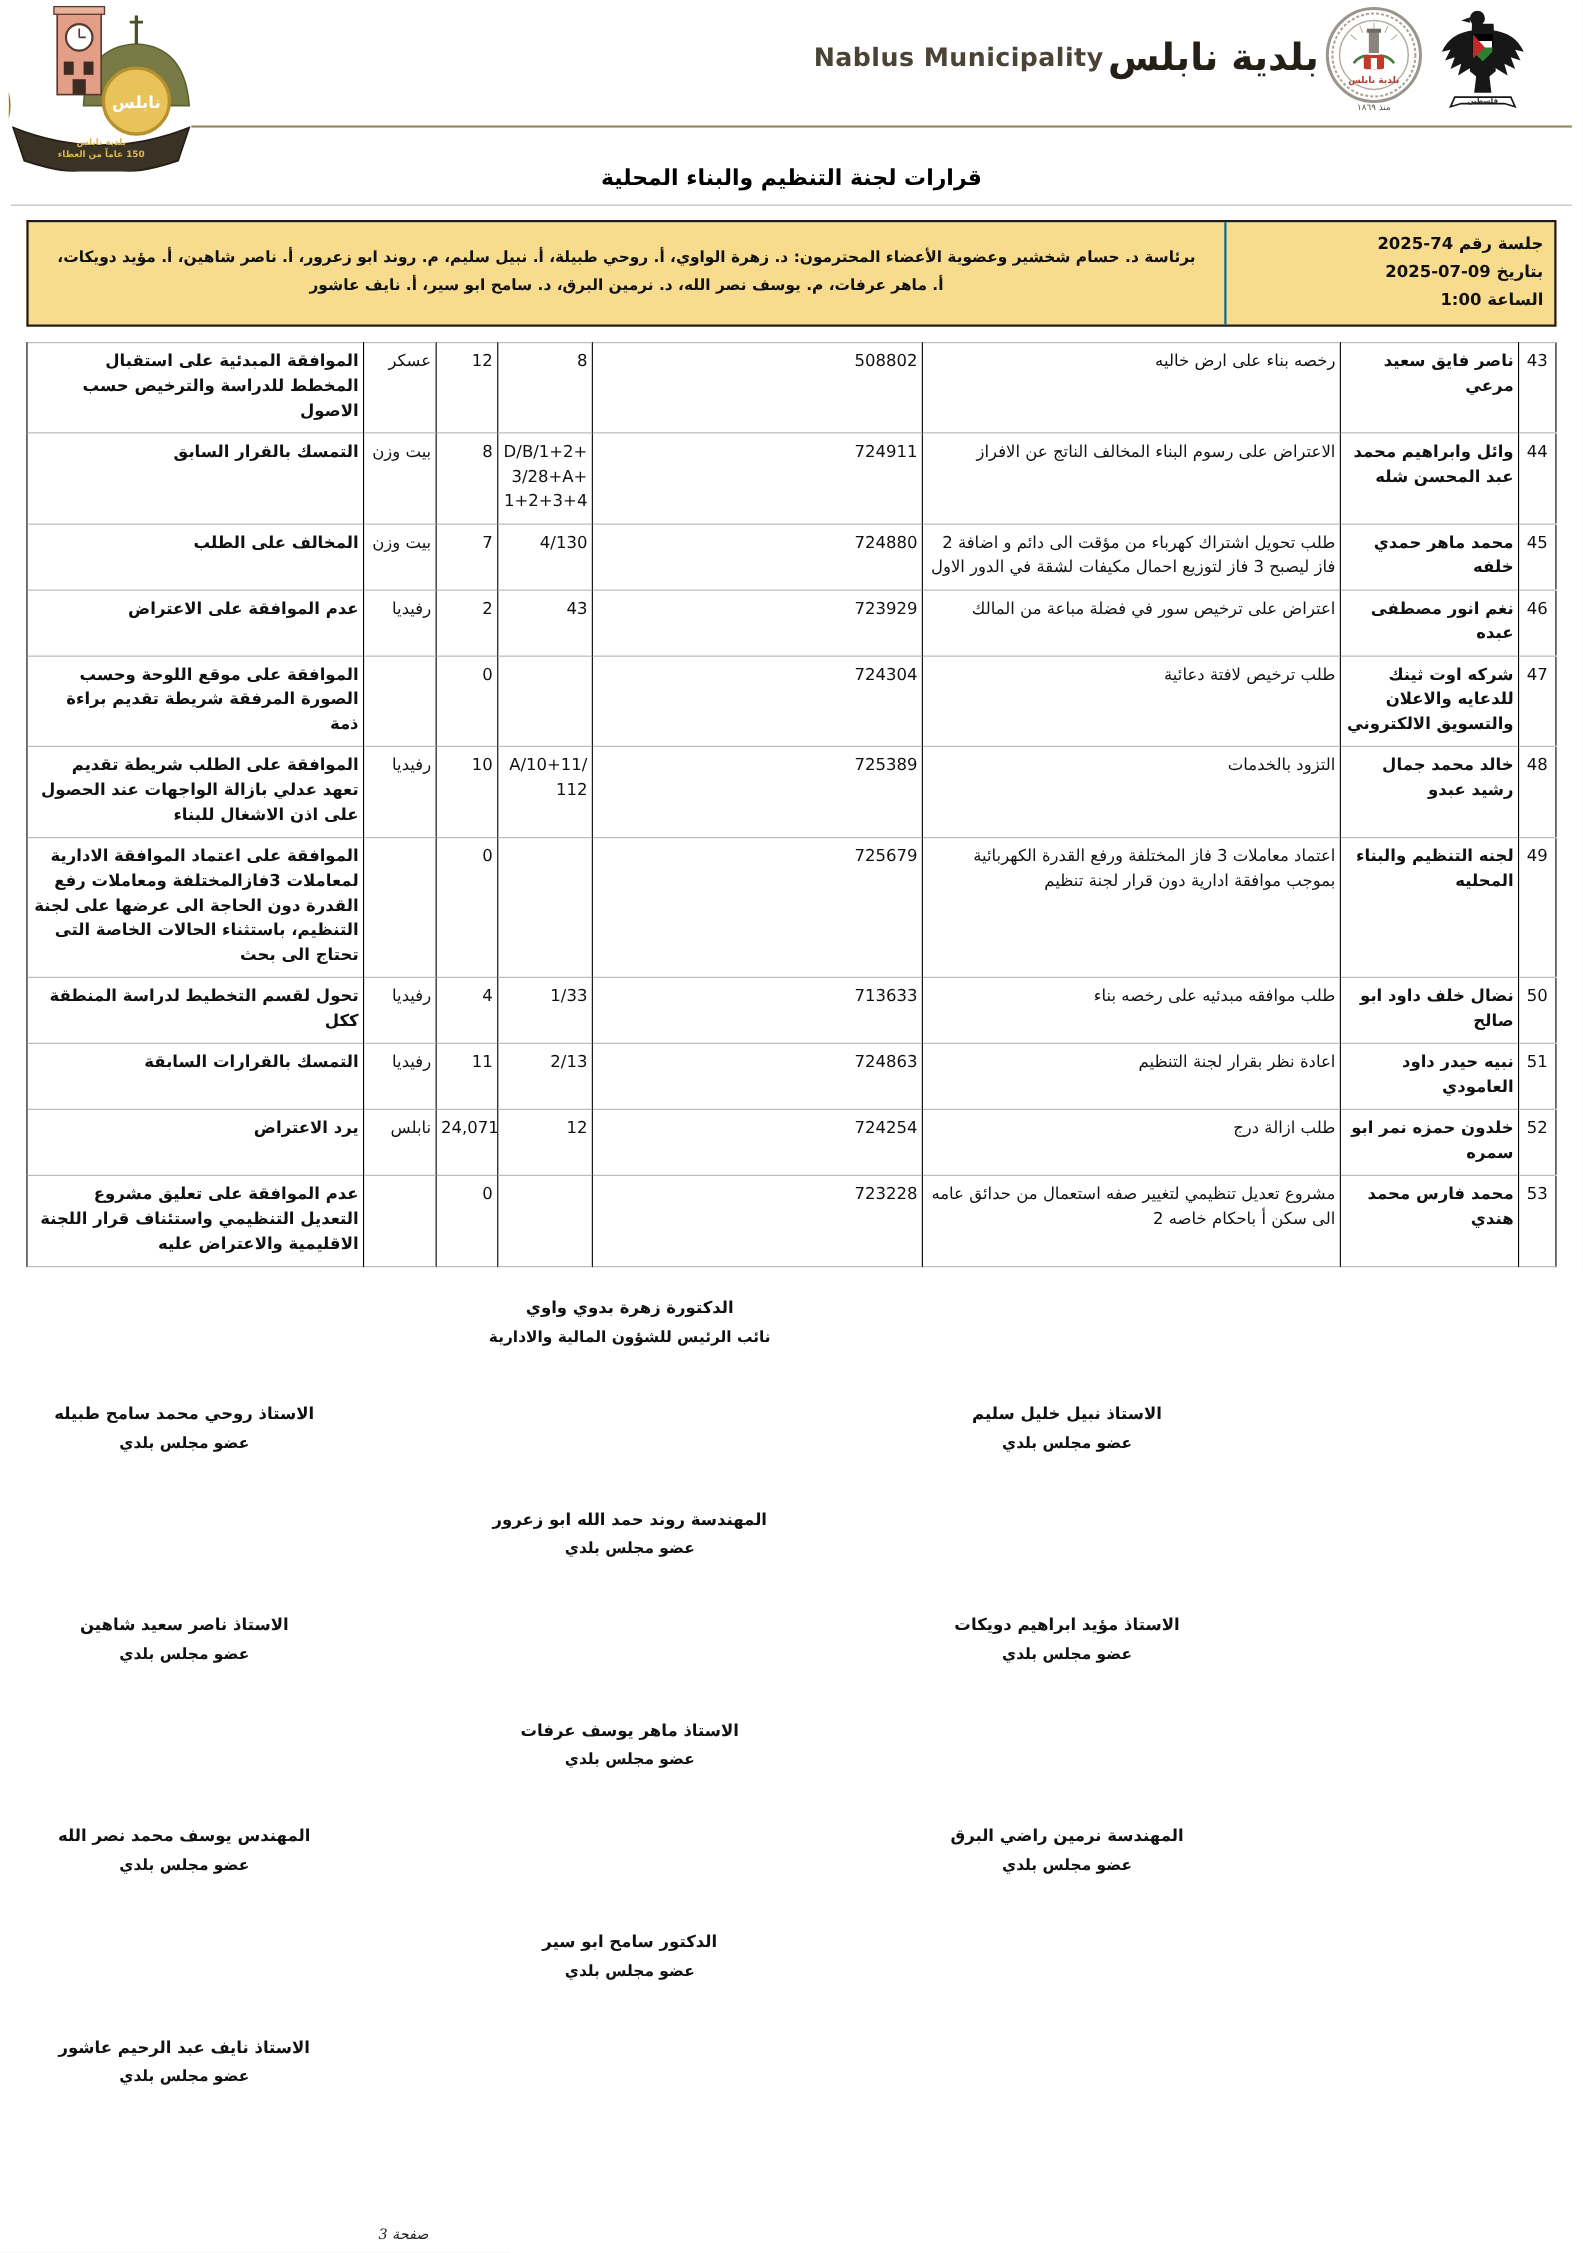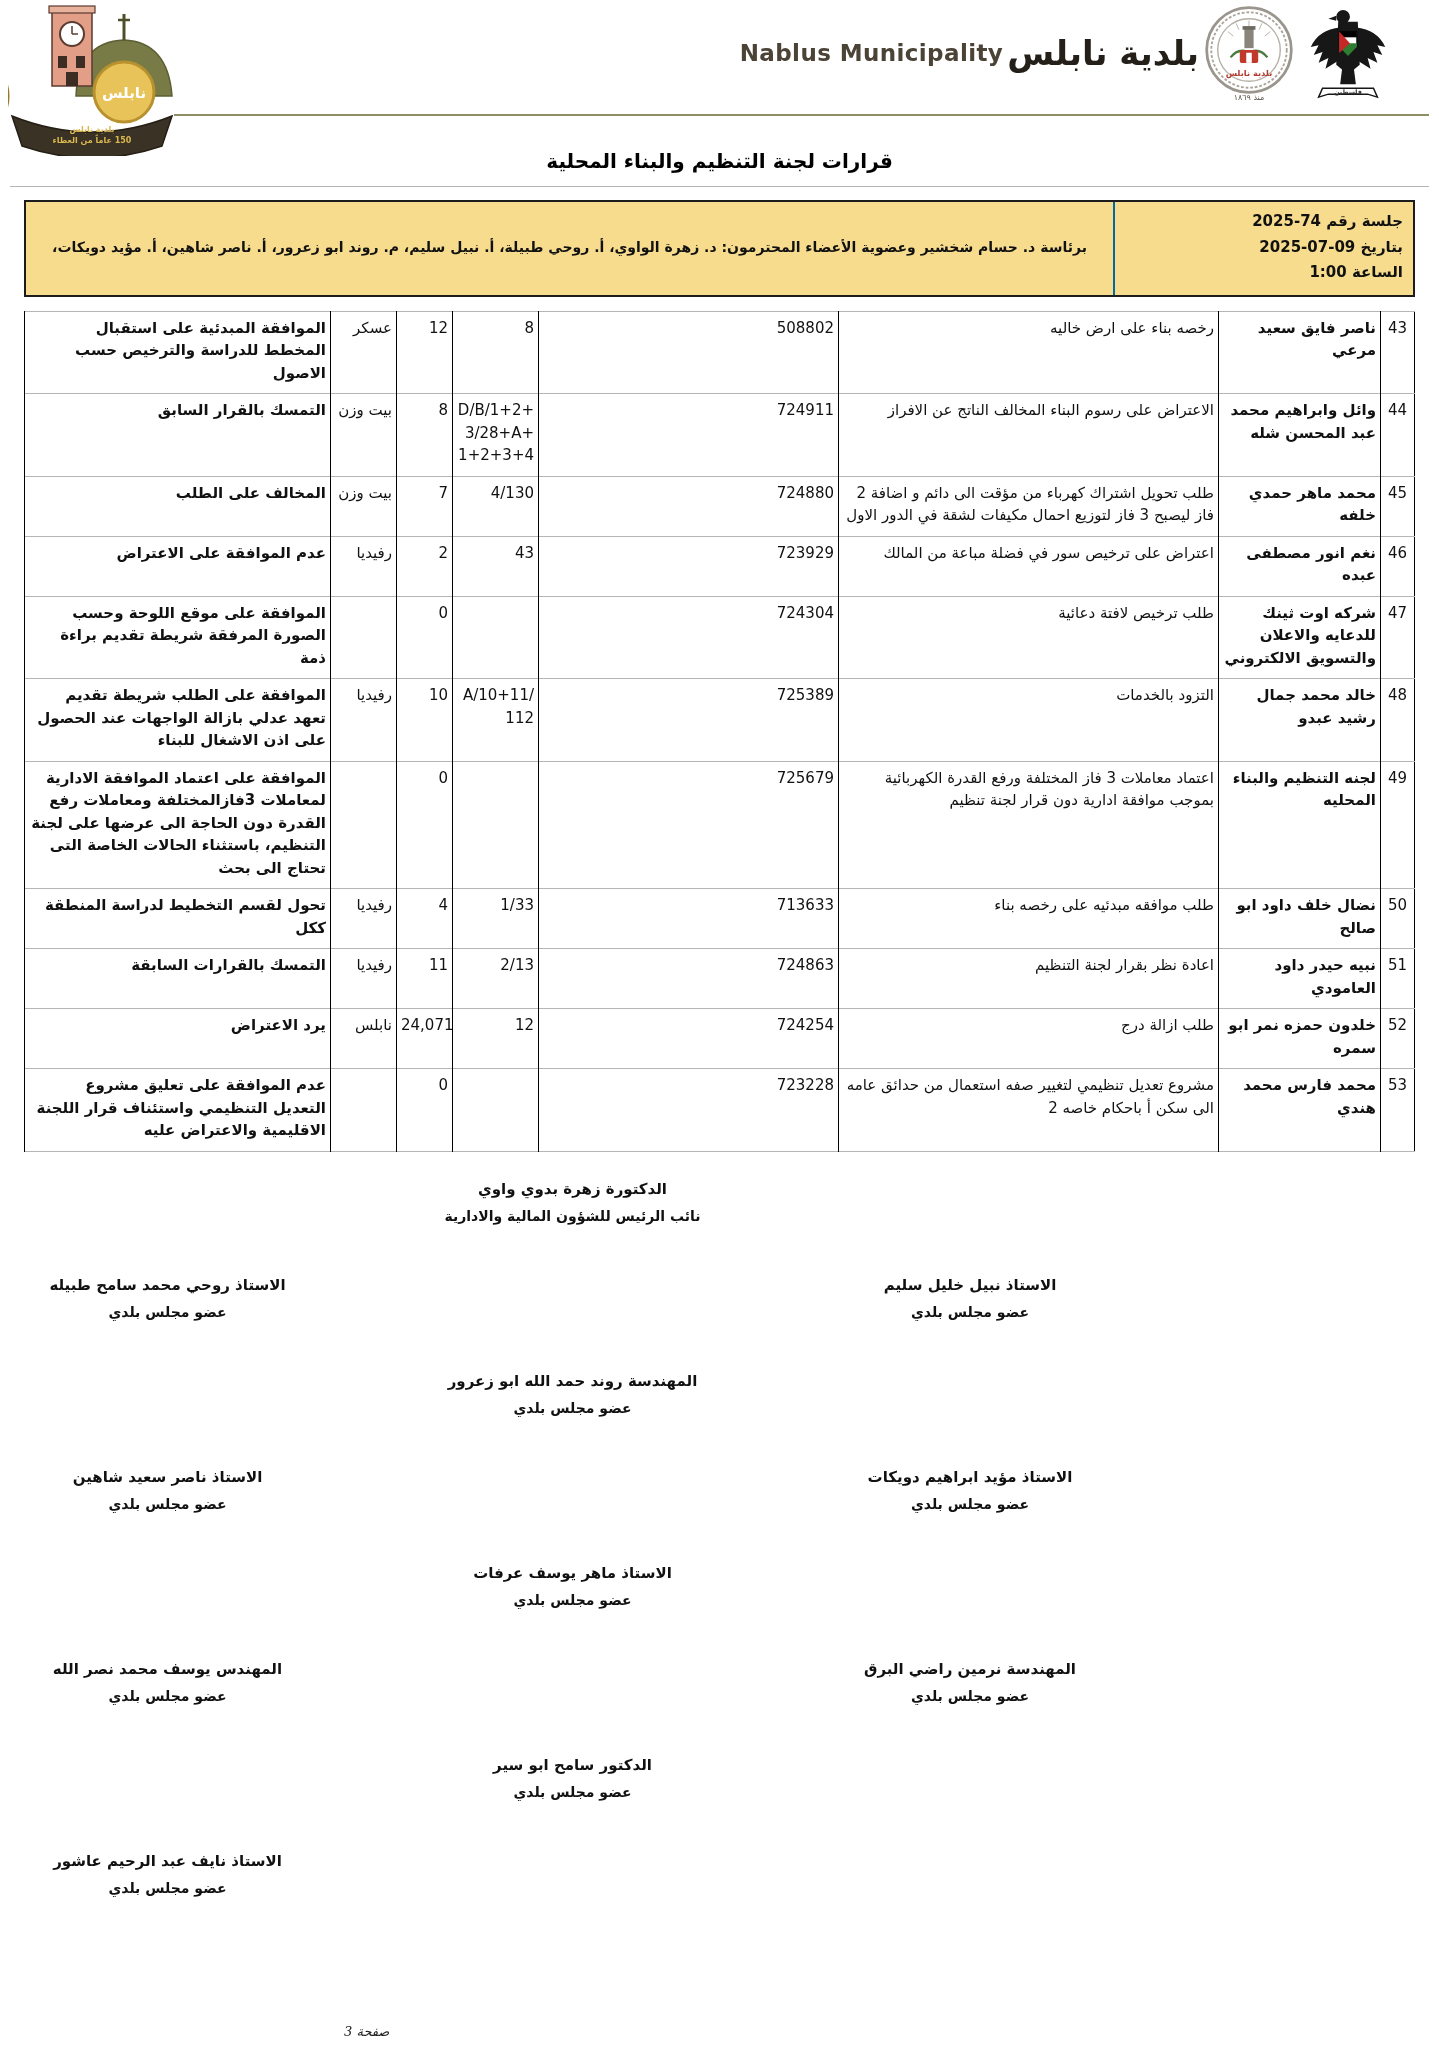--- a/index.html
+++ b/index.html
@@ -141,20 +141,21 @@
   <div class="rule-gray"></div>
 
   <div class="session-box">
     <div class="session-meta">
       <div>جلسة رقم 74-2025</div>
       <div>بتاريخ 09-07-2025</div>
       <div>الساعة 1:00</div>
     </div>
     <div class="session-att">
       <div>برئاسة د. حسام شخشير وعضوية الأعضاء المحترمون: د. زهرة الواوي، أ. روحي طبيلة، أ. نبيل سليم، م. روند ابو زعرور، أ. ناصر شاهين، أ. مؤيد دويكات،</div>
+      <div>أ. ماهر عرفات، م. يوسف نصر الله، د. نرمين البرق، د. سامح ابو سير، أ. نايف عاشور</div>
     </div>
   </div>
 
   <table class="decisions">
     <colgroup>
       <col style="width:34px">
         <col style="width:162px">
         <col style="width:380px">
         <col style="width:300px">
       <col style="width:86px">

